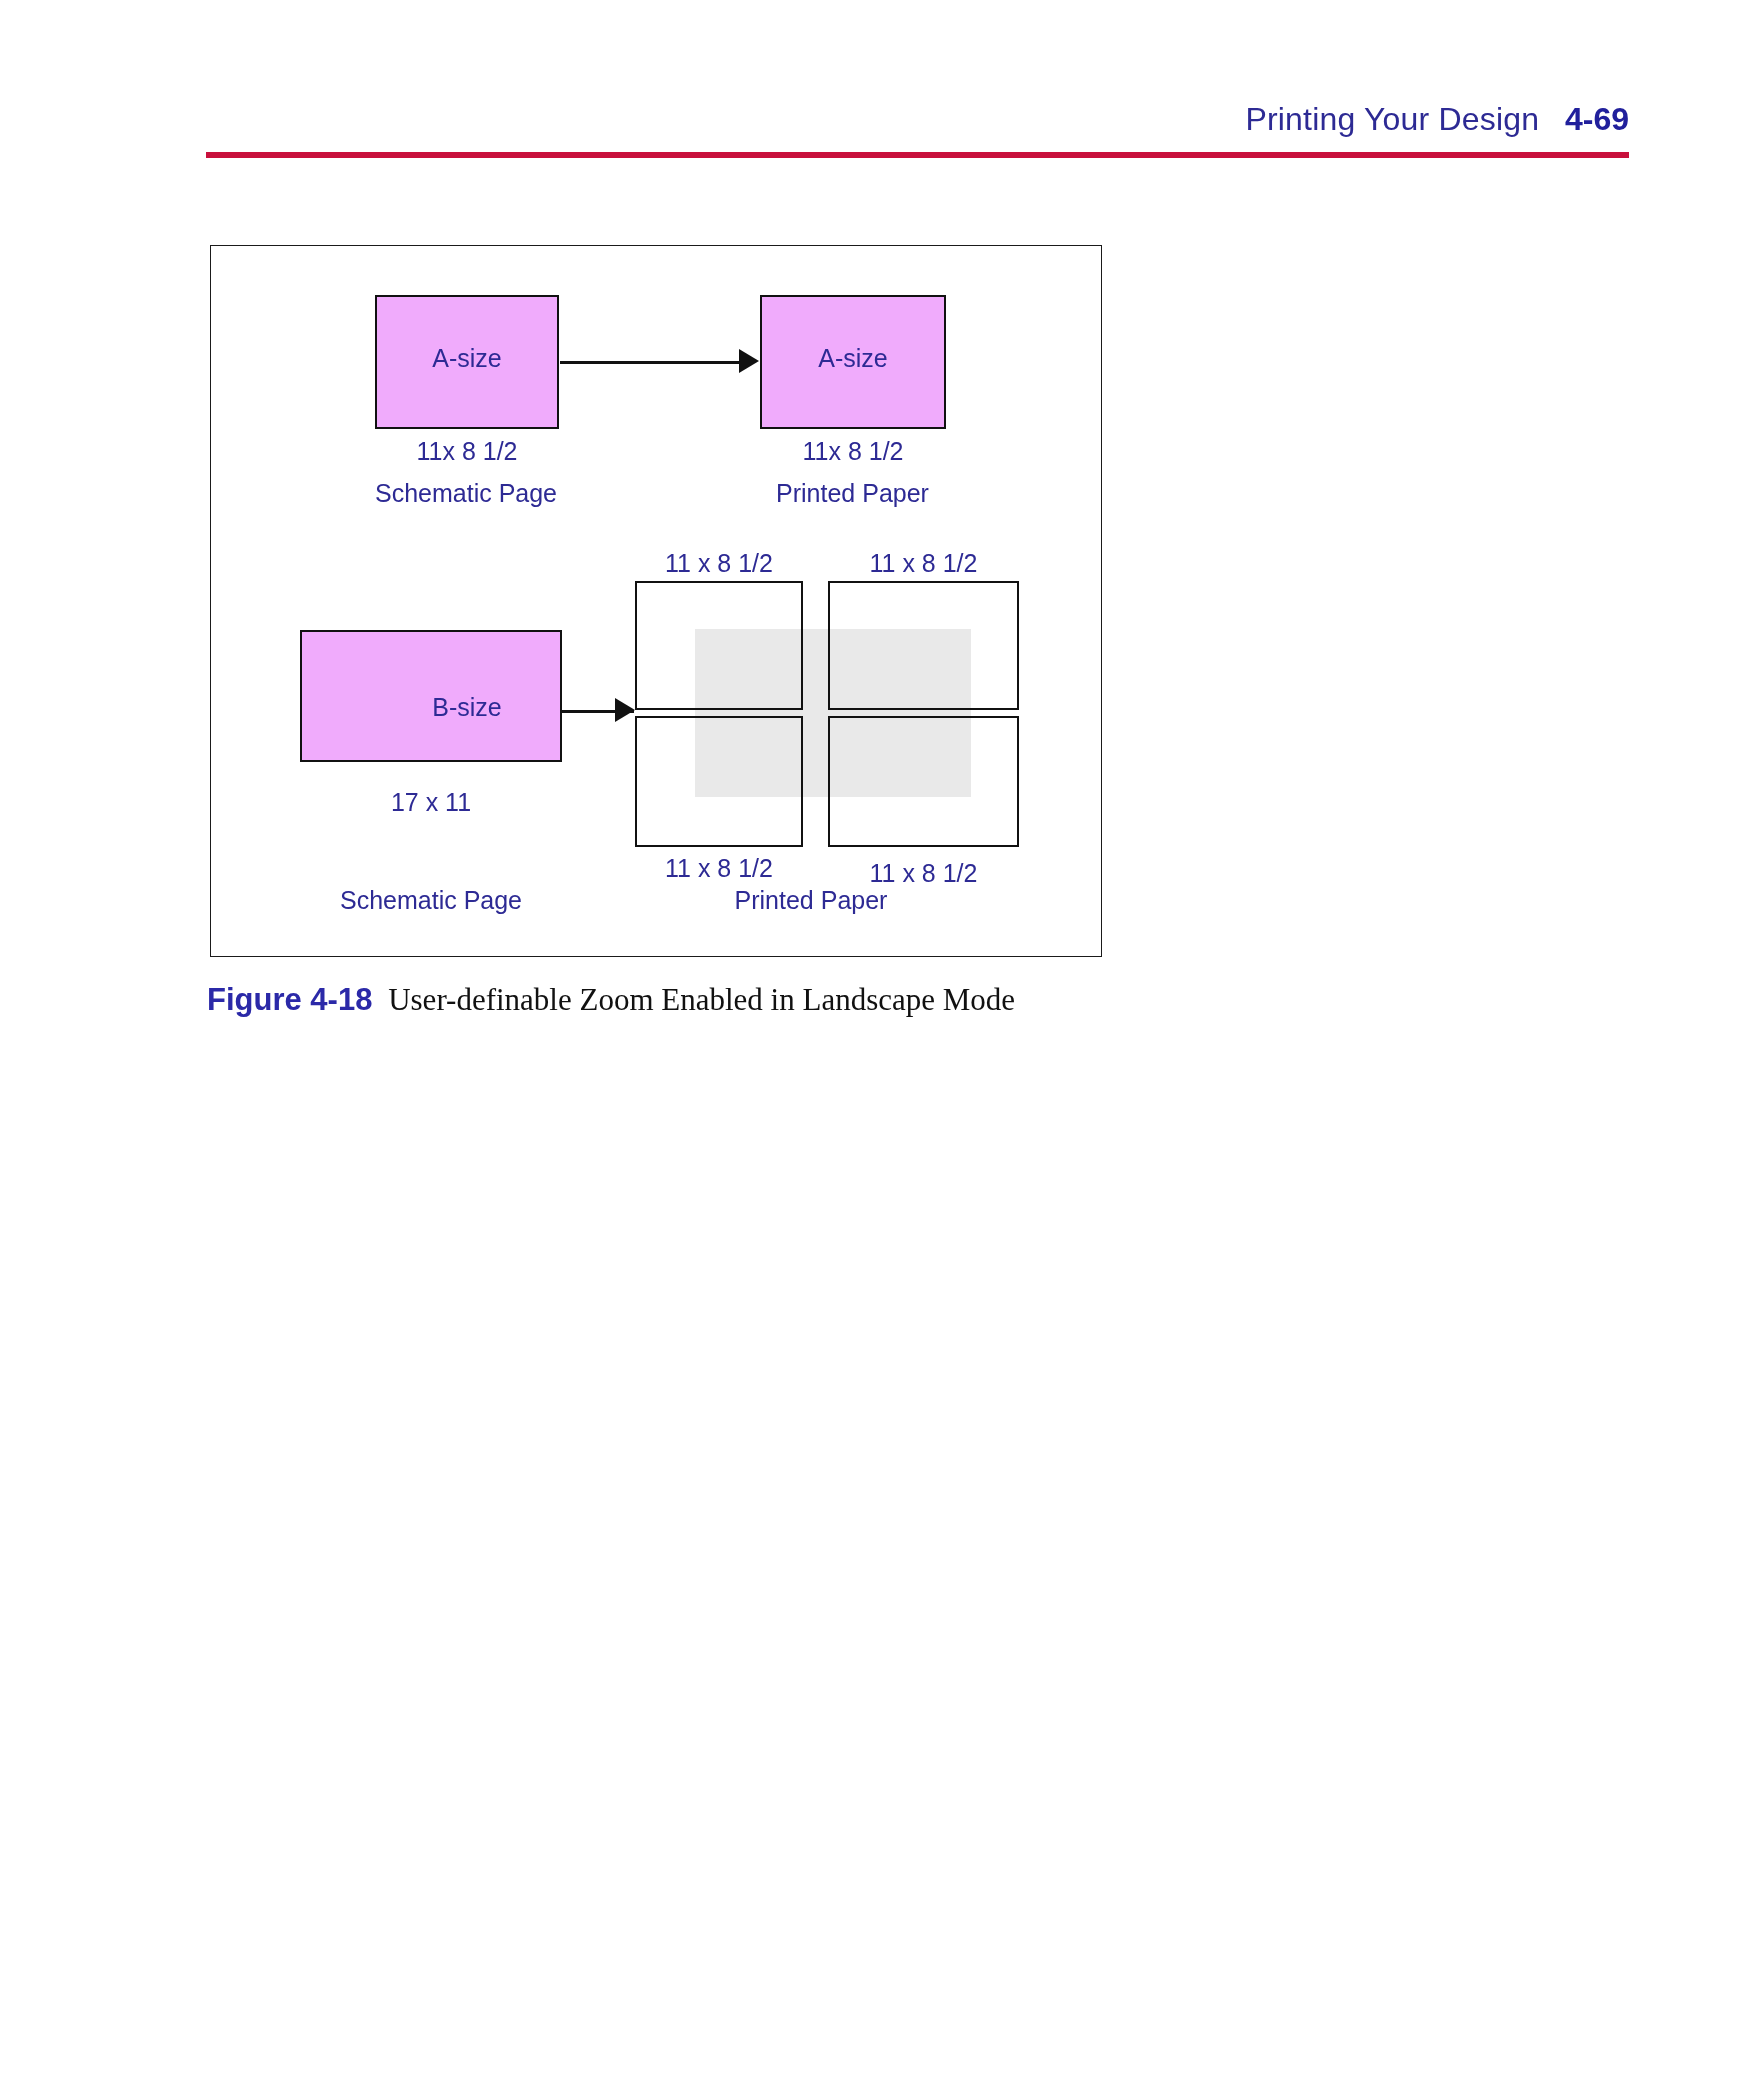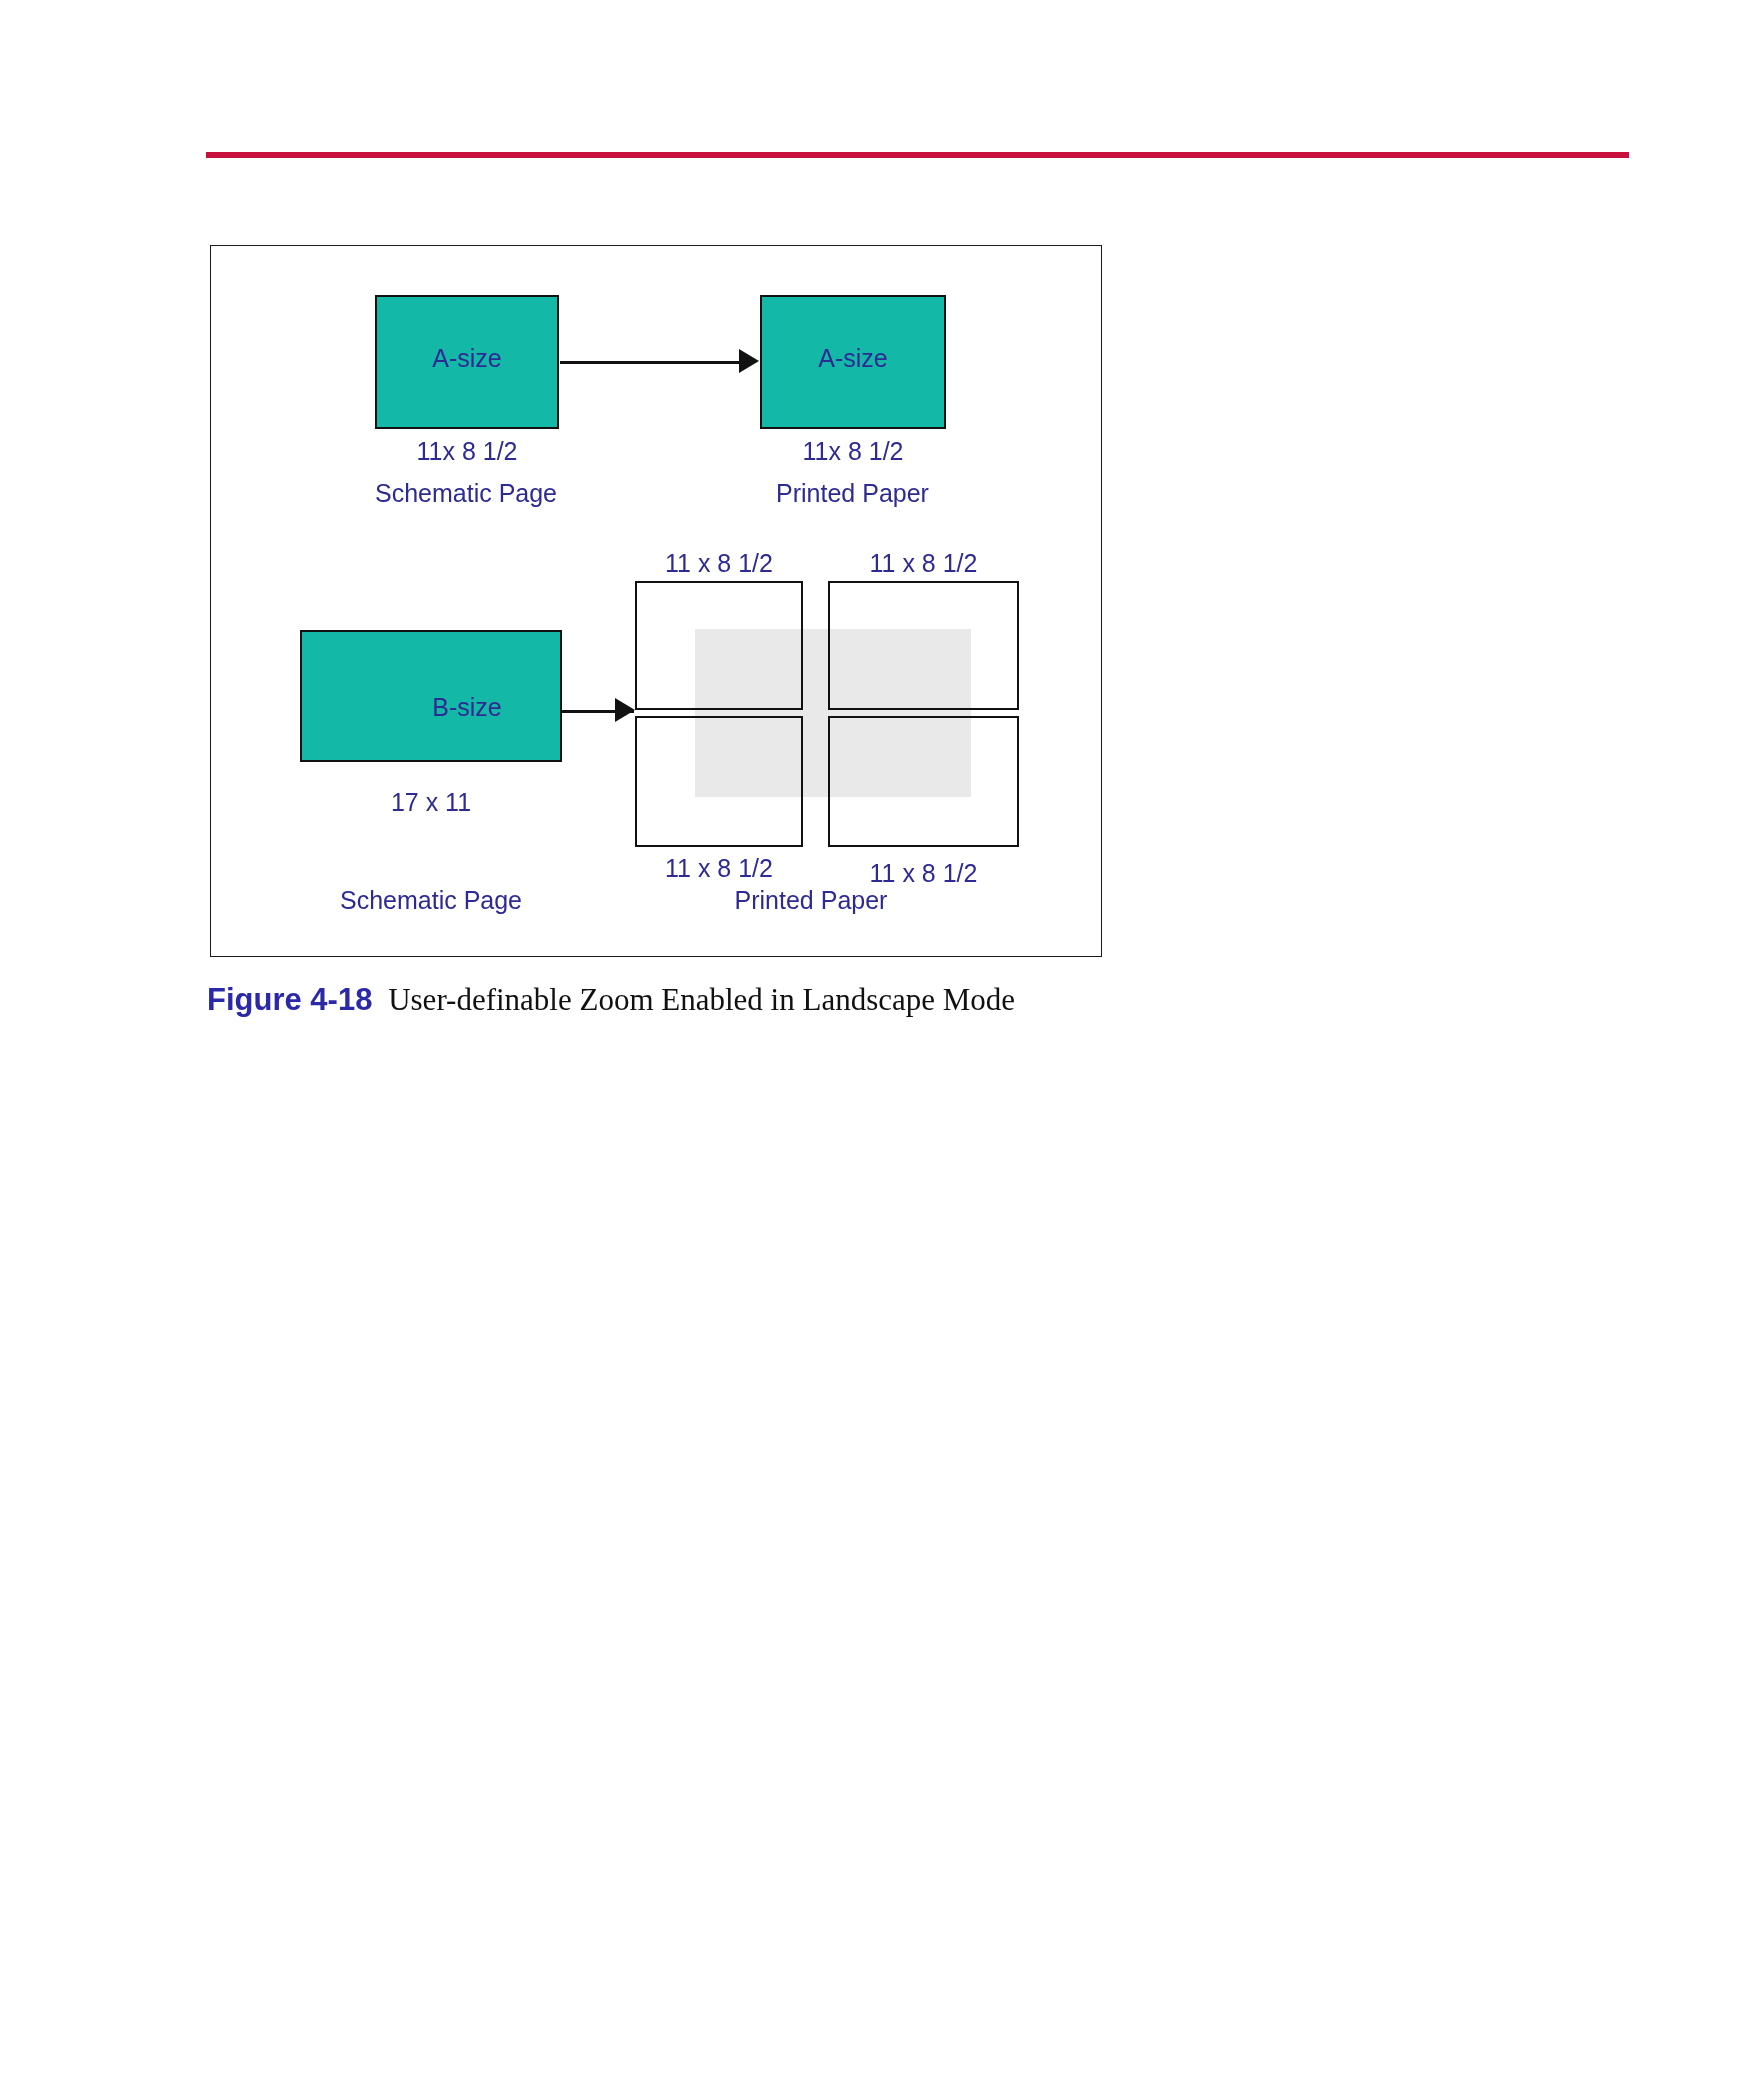--- a/index.html
+++ b/index.html
@@ -63,21 +63,21 @@
     background: #ffffff;
   }
   .fig-inner { position: absolute; left: 0; top: 0; right: 0; bottom: 0; }
 
   
   .box {
     position: absolute;
     box-sizing: border-box;
     border: 2.6px solid #111111;
   }
-  .box-gray { background: #14b8a6; }
+  .box-gray { background: #f0abfc; }
   .box-white { background: transparent; }
 
   .box-label {
     position: absolute;
     width: 100%;
     text-align: center;
     color: #2d2a94;
     font-size: 25px;
     white-space: nowrap;
   }
@@ -128,20 +128,24 @@
   .cap-text {
     font-family: "Liberation Serif", serif;
     font-size: 31px;
     color: #111111;
   }
 </style>
 </head>
 <body>
 
 <div class="page-header">
+  <div class="header-row">
+    <span class="header-title">Printing Your Design</span>
+    <span class="header-pageno">4-69</span>
+  </div>
   <div class="header-rule"></div>
 </div>
 
 <div class="figure-frame">
   <div class="fig-inner">
 
     <div class="box box-gray" style="left:164px; top:49px; width:184px; height:134px;">
       <div class="box-label" style="top:47px;">A-size</div>
     </div>
     <div class="fig-text" style="left:164px; top:191px; width:184px;">11x 8 1/2</div>

